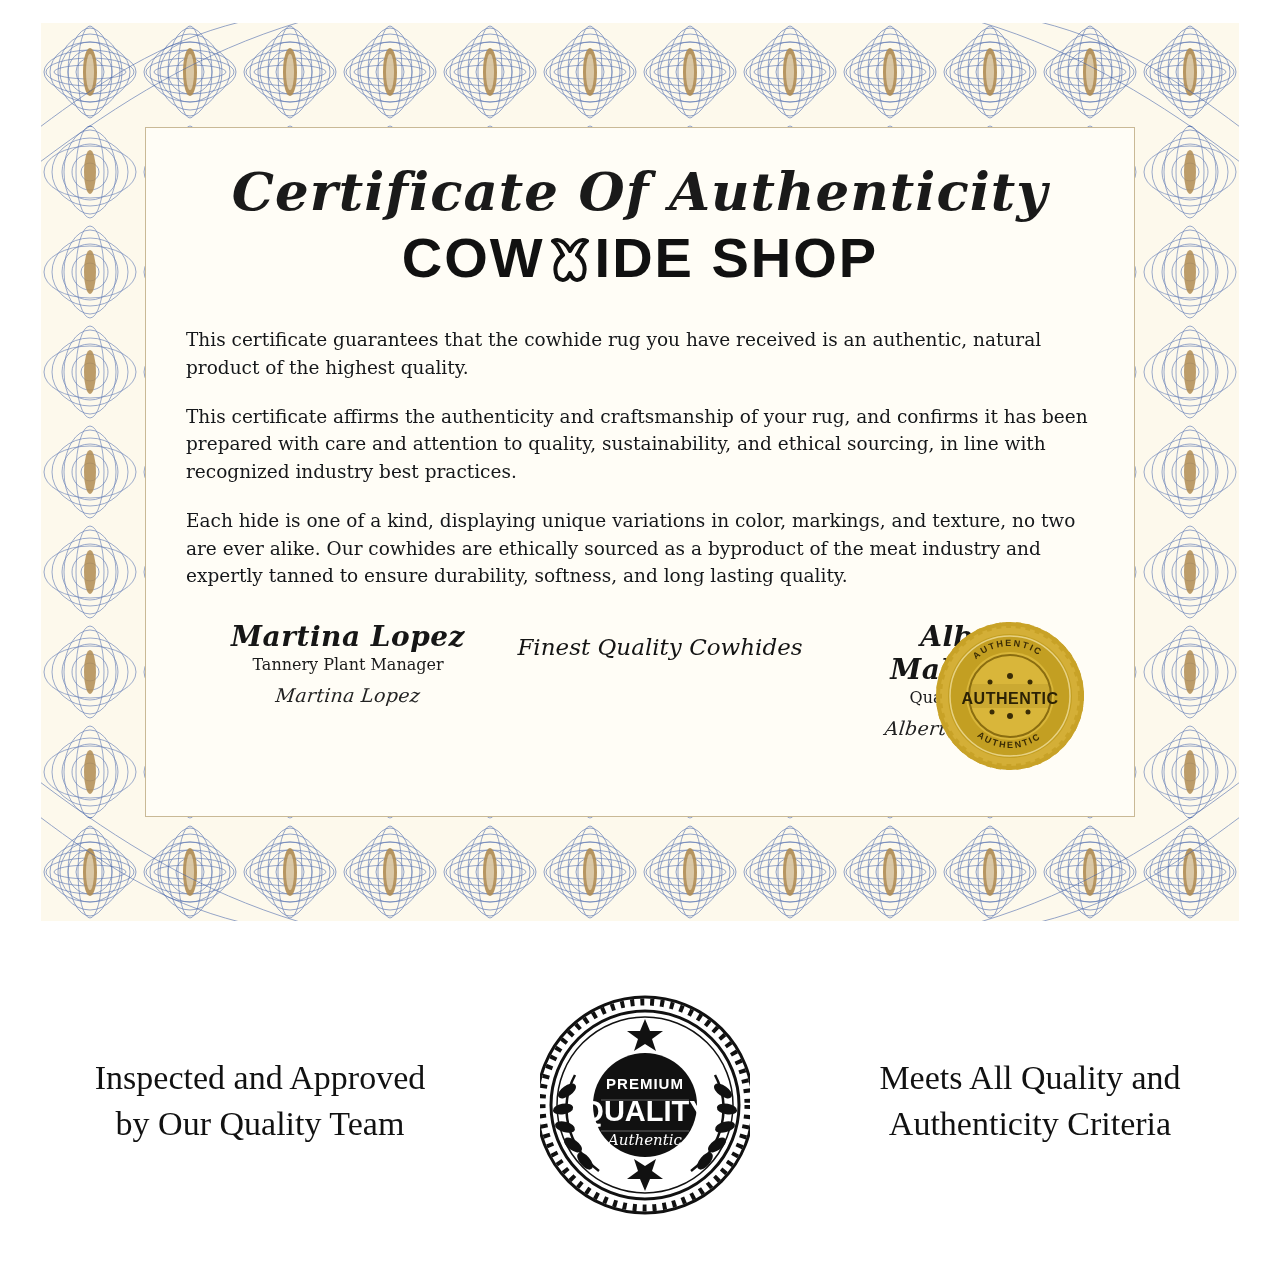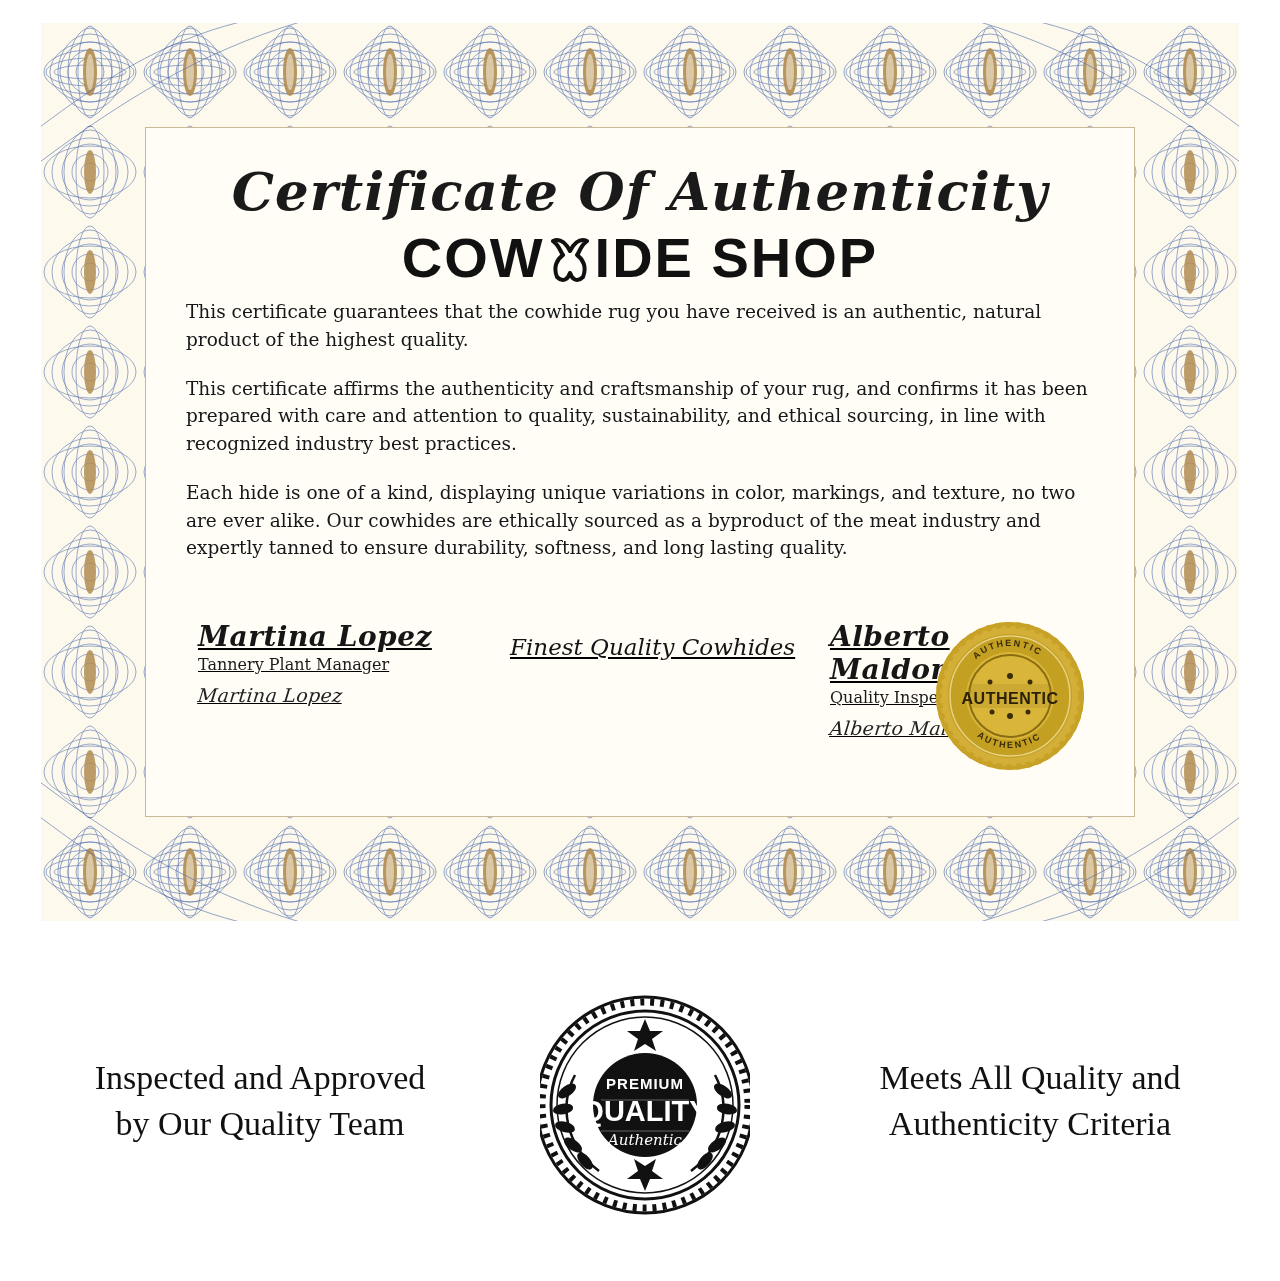--- a/index.html
+++ b/index.html
@@ -53,21 +53,21 @@
     font-weight: bold;
     font-size: 53px;
     letter-spacing: 1px;
     color: #1a1a1a;
     margin: 8px 0 4px 0;
     line-height: 1.1;
   }
 
   .brand-row {
     text-align: center;
-    margin: 10px 0 12px 0;
+    margin: 10px 0 40px 0;
     display: flex;
     align-items: center;
     justify-content: center;
     gap: 2px;
   }
   .brand-text {
     font-family: "Liberation Sans", sans-serif;
     font-weight: bold;
     font-size: 56px;
     letter-spacing: 2px;
@@ -94,22 +94,21 @@
   
   .sig-area {
     position: absolute;
     left: 34px;
     right: 34px;
     bottom: 34px;
     height: 180px;
   }
   .sig-col {
     position: absolute;
-    text-align: left;
-    text-decoration: underline;
+    text-align: center;
   }
   .sig-left  { left: 18px;  width: 300px; top: 18px; }
   .sig-mid   { left: 330px; width: 300px; top: 22px; }
   .sig-right { left: 650px; width: 300px; top: 18px; }
 
   .sig-name {
     font-family: "DejaVu Serif", serif;
     font-style: italic;
     font-weight: bold;
     font-size: 28px;

